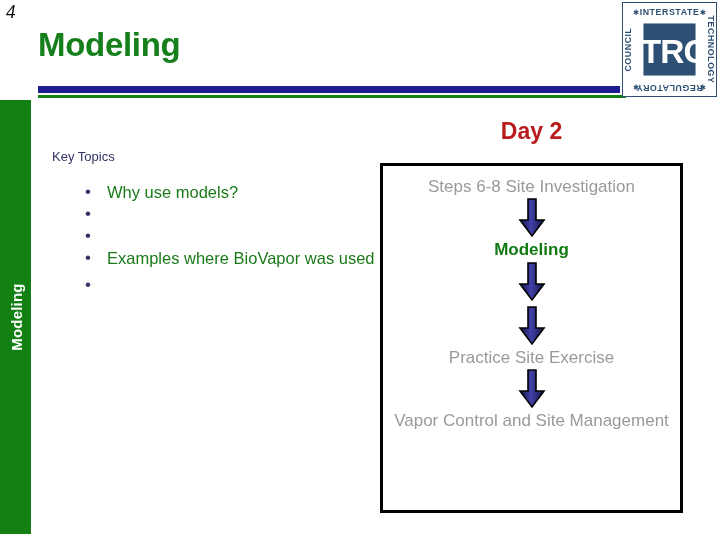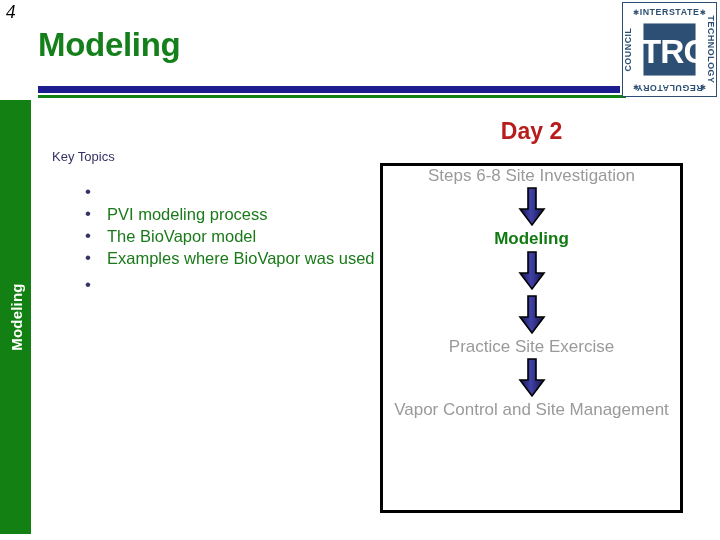--- a/index.html
+++ b/index.html
@@ -77,21 +77,21 @@
   
   .day-title{
     position:absolute;left:380px;top:120px;width:303px;
     text-align:center;font-size:23px;font-weight:bold;color:#b91c1c;
     line-height:1;
   }
   .flow-box{
     position:absolute;left:380px;top:163px;width:303px;height:350px;
     border:3px solid #000000;box-sizing:border-box;background:#ffffff;
     display:flex;flex-direction:column;align-items:center;
-    padding-top:0;
+    padding-top:11px;
   }
   .flow-label{
     width:95%;text-align:center;font-size:17px;line-height:1.14;
     color:#9a9a9a;
   }
   .flow-label.accent{color:#127a12;font-weight:bold;}
   .arrow{width:30px;height:40px;margin:2px 0;}
   .arrow svg{display:block;width:100%;height:100%;}
 </style>
 </head>
@@ -126,28 +126,27 @@
         <text x="86" y="94" font-size="8" text-anchor="middle">✱</text>
       </g>
     </svg>
   </div>
 
   <div class="key-topics">Key Topics</div>
 
   <div class="bullets">
     <div class="bullet-row">
       <span class="dot">•</span>
-    </div>
-    <div class="bullet-row">
-      <span class="dot">•</span>
-      <span class="btext">PVI modeling process</span>
-    </div>
-    <div class="bullet-row">
-      <span class="dot">•</span>
-      <span class="btext">The BioVapor model</span>
+      <span class="btext">Why use models?</span>
+    </div>
+    <div class="bullet-row">
+      <span class="dot">•</span>
+    </div>
+    <div class="bullet-row">
+      <span class="dot">•</span>
     </div>
     <div class="bullet-row">
       <span class="dot">•</span>
       <span class="btext">Examples where BioVapor was used</span>
     </div>
     <div class="bullet-row last">
       <span class="dot">•</span>
     </div>
   </div>
 

